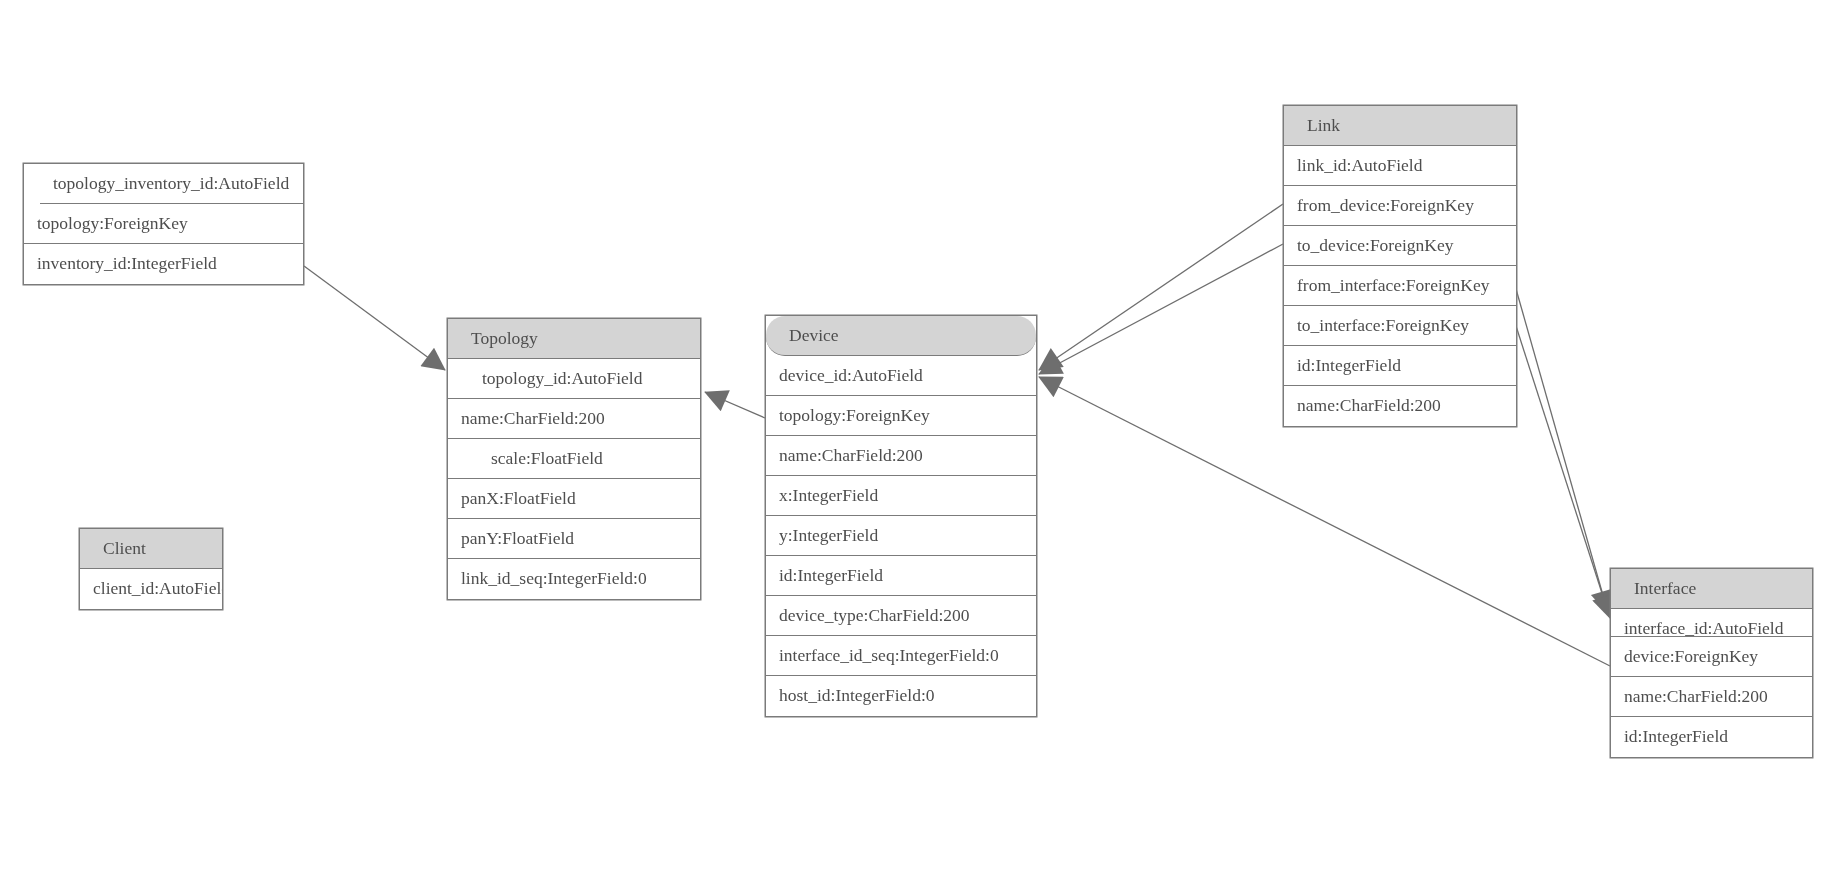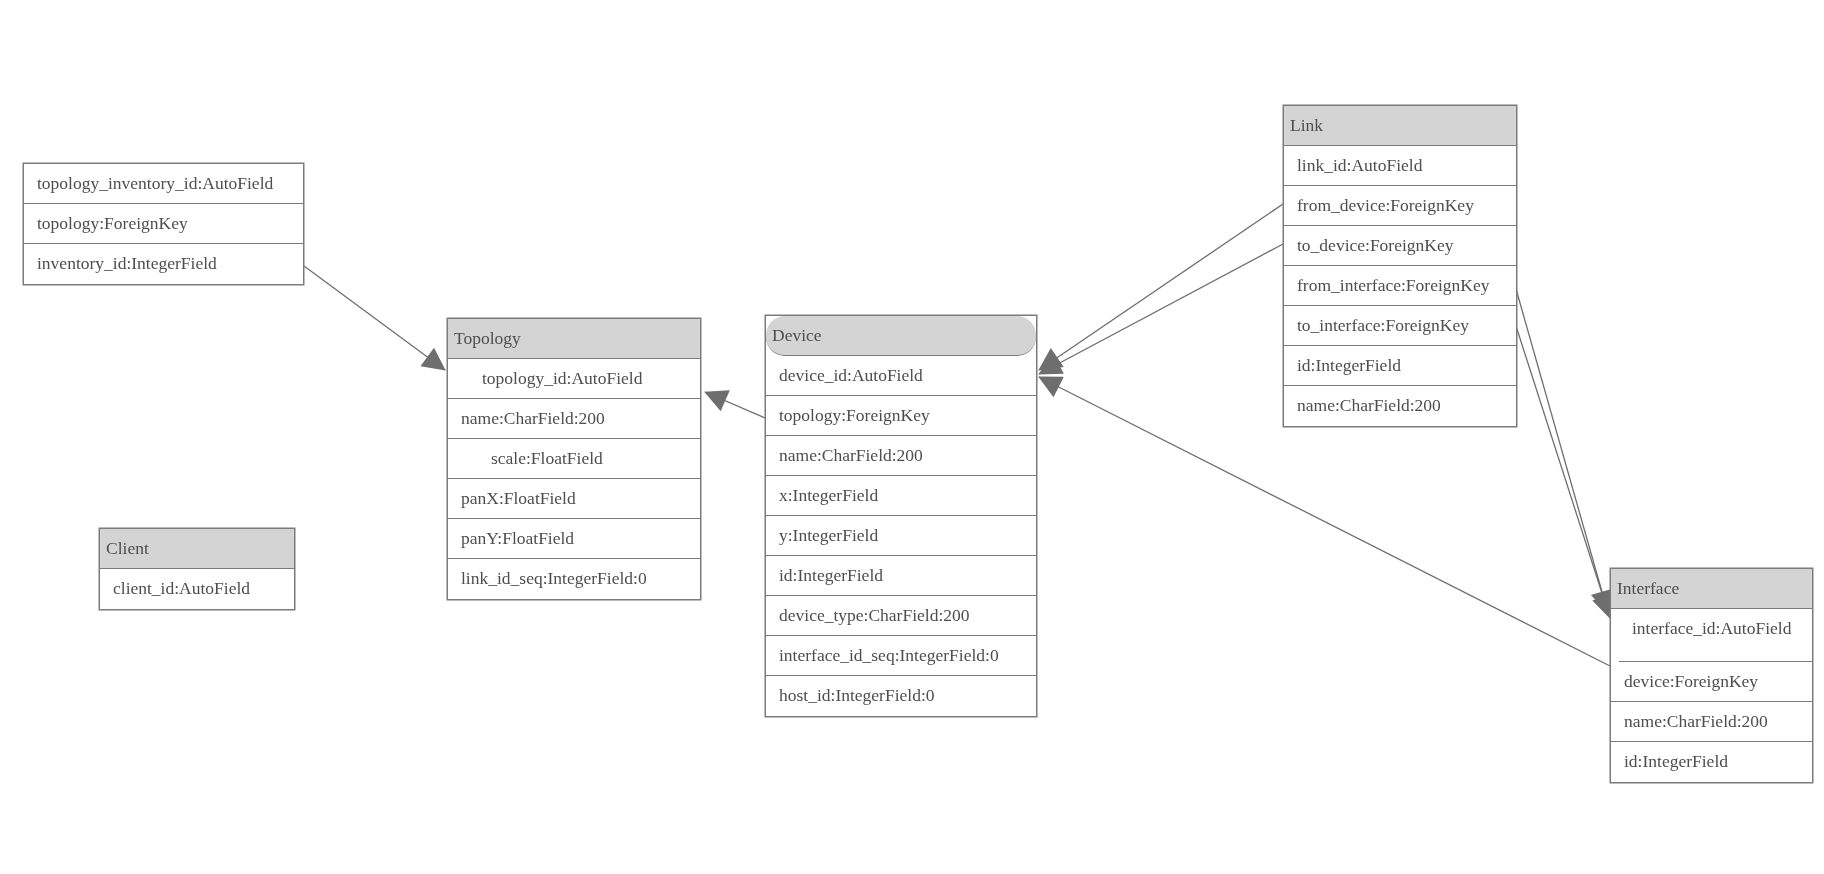--- a/index.html
+++ b/index.html
@@ -27,21 +27,21 @@
     position: absolute;
     box-sizing: border-box;
     border: 1px solid var(--border, #7b7b7b);
     background: var(--rowfill, #ffffff);
     box-shadow: 0 0 0 0.5px var(--border, #7b7b7b);
   }
   .entity-header {
     box-sizing: border-box;
     height: 40px;
     line-height: 39px;
-    padding-left: 6px;
+    padding-left: 23px;
     font-size: 17.5px;
     color: var(--text, #4e4e4e);
     background: var(--headerfill, #d4d4d4);
     border-bottom: 1px solid var(--border, #7b7b7b);
     white-space: nowrap;
     overflow: hidden;
   }
   .entity-row {
     box-sizing: border-box;
     height: 40px;
@@ -73,34 +73,34 @@
         <line x1="765" y1="418" x2="705" y2="392" stroke="#6e6e6e" stroke-width="1.3" marker-end="url(#arrowhead)"></line>
         <line x1="1283" y1="204" x2="1039" y2="370" stroke="#6e6e6e" stroke-width="1.3" marker-end="url(#arrowhead)"></line>
         <line x1="1283" y1="244" x2="1039" y2="374" stroke="#6e6e6e" stroke-width="1.3" marker-end="url(#arrowhead)"></line>
         <line x1="1610" y1="666" x2="1039" y2="377" stroke="#6e6e6e" stroke-width="1.3" marker-end="url(#arrowhead)"></line>
         <line x1="1516" y1="289" x2="1608" y2="613" stroke="#6e6e6e" stroke-width="1.3" marker-end="url(#arrowhead)"></line>
         <line x1="1516" y1="326" x2="1610" y2="618" stroke="#6e6e6e" stroke-width="1.3" marker-end="url(#arrowhead)"></line>
       </g>
   </svg>
   <div id="entities">
       <div class="entity" style="left: 23px; top: 163px; width: 281px;">
-        <div class="entity-row" style="height: 40px;">topology_inventory_id:AutoField</div>
+        <div class="entity-row" style="height: 40px; margin-left: 16px;">topology_inventory_id:AutoField</div>
         <div class="entity-row" style="height: 40px;">topology:ForeignKey</div>
         <div class="entity-row" style="height: 40px;">inventory_id:IntegerField</div>
       </div>
       <div class="entity" style="left: 447px; top: 318px; width: 254px;">
         <div class="entity-header" style="height: 40px;">Topology</div>
         <div class="entity-row" style="height: 40px; padding-left: 34px;">topology_id:AutoField</div>
         <div class="entity-row" style="height: 40px;">name:CharField:200</div>
         <div class="entity-row" style="height: 40px; padding-left: 43px;">scale:FloatField</div>
         <div class="entity-row" style="height: 40px;">panX:FloatField</div>
         <div class="entity-row" style="height: 40px;">panY:FloatField</div>
         <div class="entity-row" style="height: 40px;">link_id_seq:IntegerField:0</div>
       </div>
-      <div class="entity" style="left: 79px; top: 528px; width: 196px; margin-left: 20px;">
+      <div class="entity" style="left: 79px; top: 528px; width: 144px;">
         <div class="entity-header" style="height: 40px;">Client</div>
         <div class="entity-row" style="height: 40px;">client_id:AutoField</div>
       </div>
       <div class="entity" style="left: 765px; top: 315px; width: 272px;">
         <div class="entity-header" style="height: 40px; border-radius: 19px;">Device</div>
         <div class="entity-row" style="height: 40px;">device_id:AutoField</div>
         <div class="entity-row" style="height: 40px;">topology:ForeignKey</div>
         <div class="entity-row" style="height: 40px;">name:CharField:200</div>
         <div class="entity-row" style="height: 40px;">x:IntegerField</div>
         <div class="entity-row" style="height: 40px;">y:IntegerField</div>
@@ -114,19 +114,19 @@
         <div class="entity-row" style="height: 40px;">link_id:AutoField</div>
         <div class="entity-row" style="height: 40px;">from_device:ForeignKey</div>
         <div class="entity-row" style="height: 40px;">to_device:ForeignKey</div>
         <div class="entity-row" style="height: 40px;">from_interface:ForeignKey</div>
         <div class="entity-row" style="height: 40px;">to_interface:ForeignKey</div>
         <div class="entity-row" style="height: 40px;">id:IntegerField</div>
         <div class="entity-row" style="height: 40px;">name:CharField:200</div>
       </div>
       <div class="entity" style="left: 1610px; top: 568px; width: 203px;">
         <div class="entity-header" style="height: 40px;">Interface</div>
-        <div class="entity-row" style="height: 53px; margin-left: 8px;">interface_id:AutoField</div>
+        <div class="entity-row" style="height: 28px;">interface_id:AutoField</div>
         <div class="entity-row" style="height: 40px;">device:ForeignKey</div>
         <div class="entity-row" style="height: 40px;">name:CharField:200</div>
         <div class="entity-row" style="height: 40px;">id:IntegerField</div>
       </div>
     </div>
 </div>
 
 </body></html>

